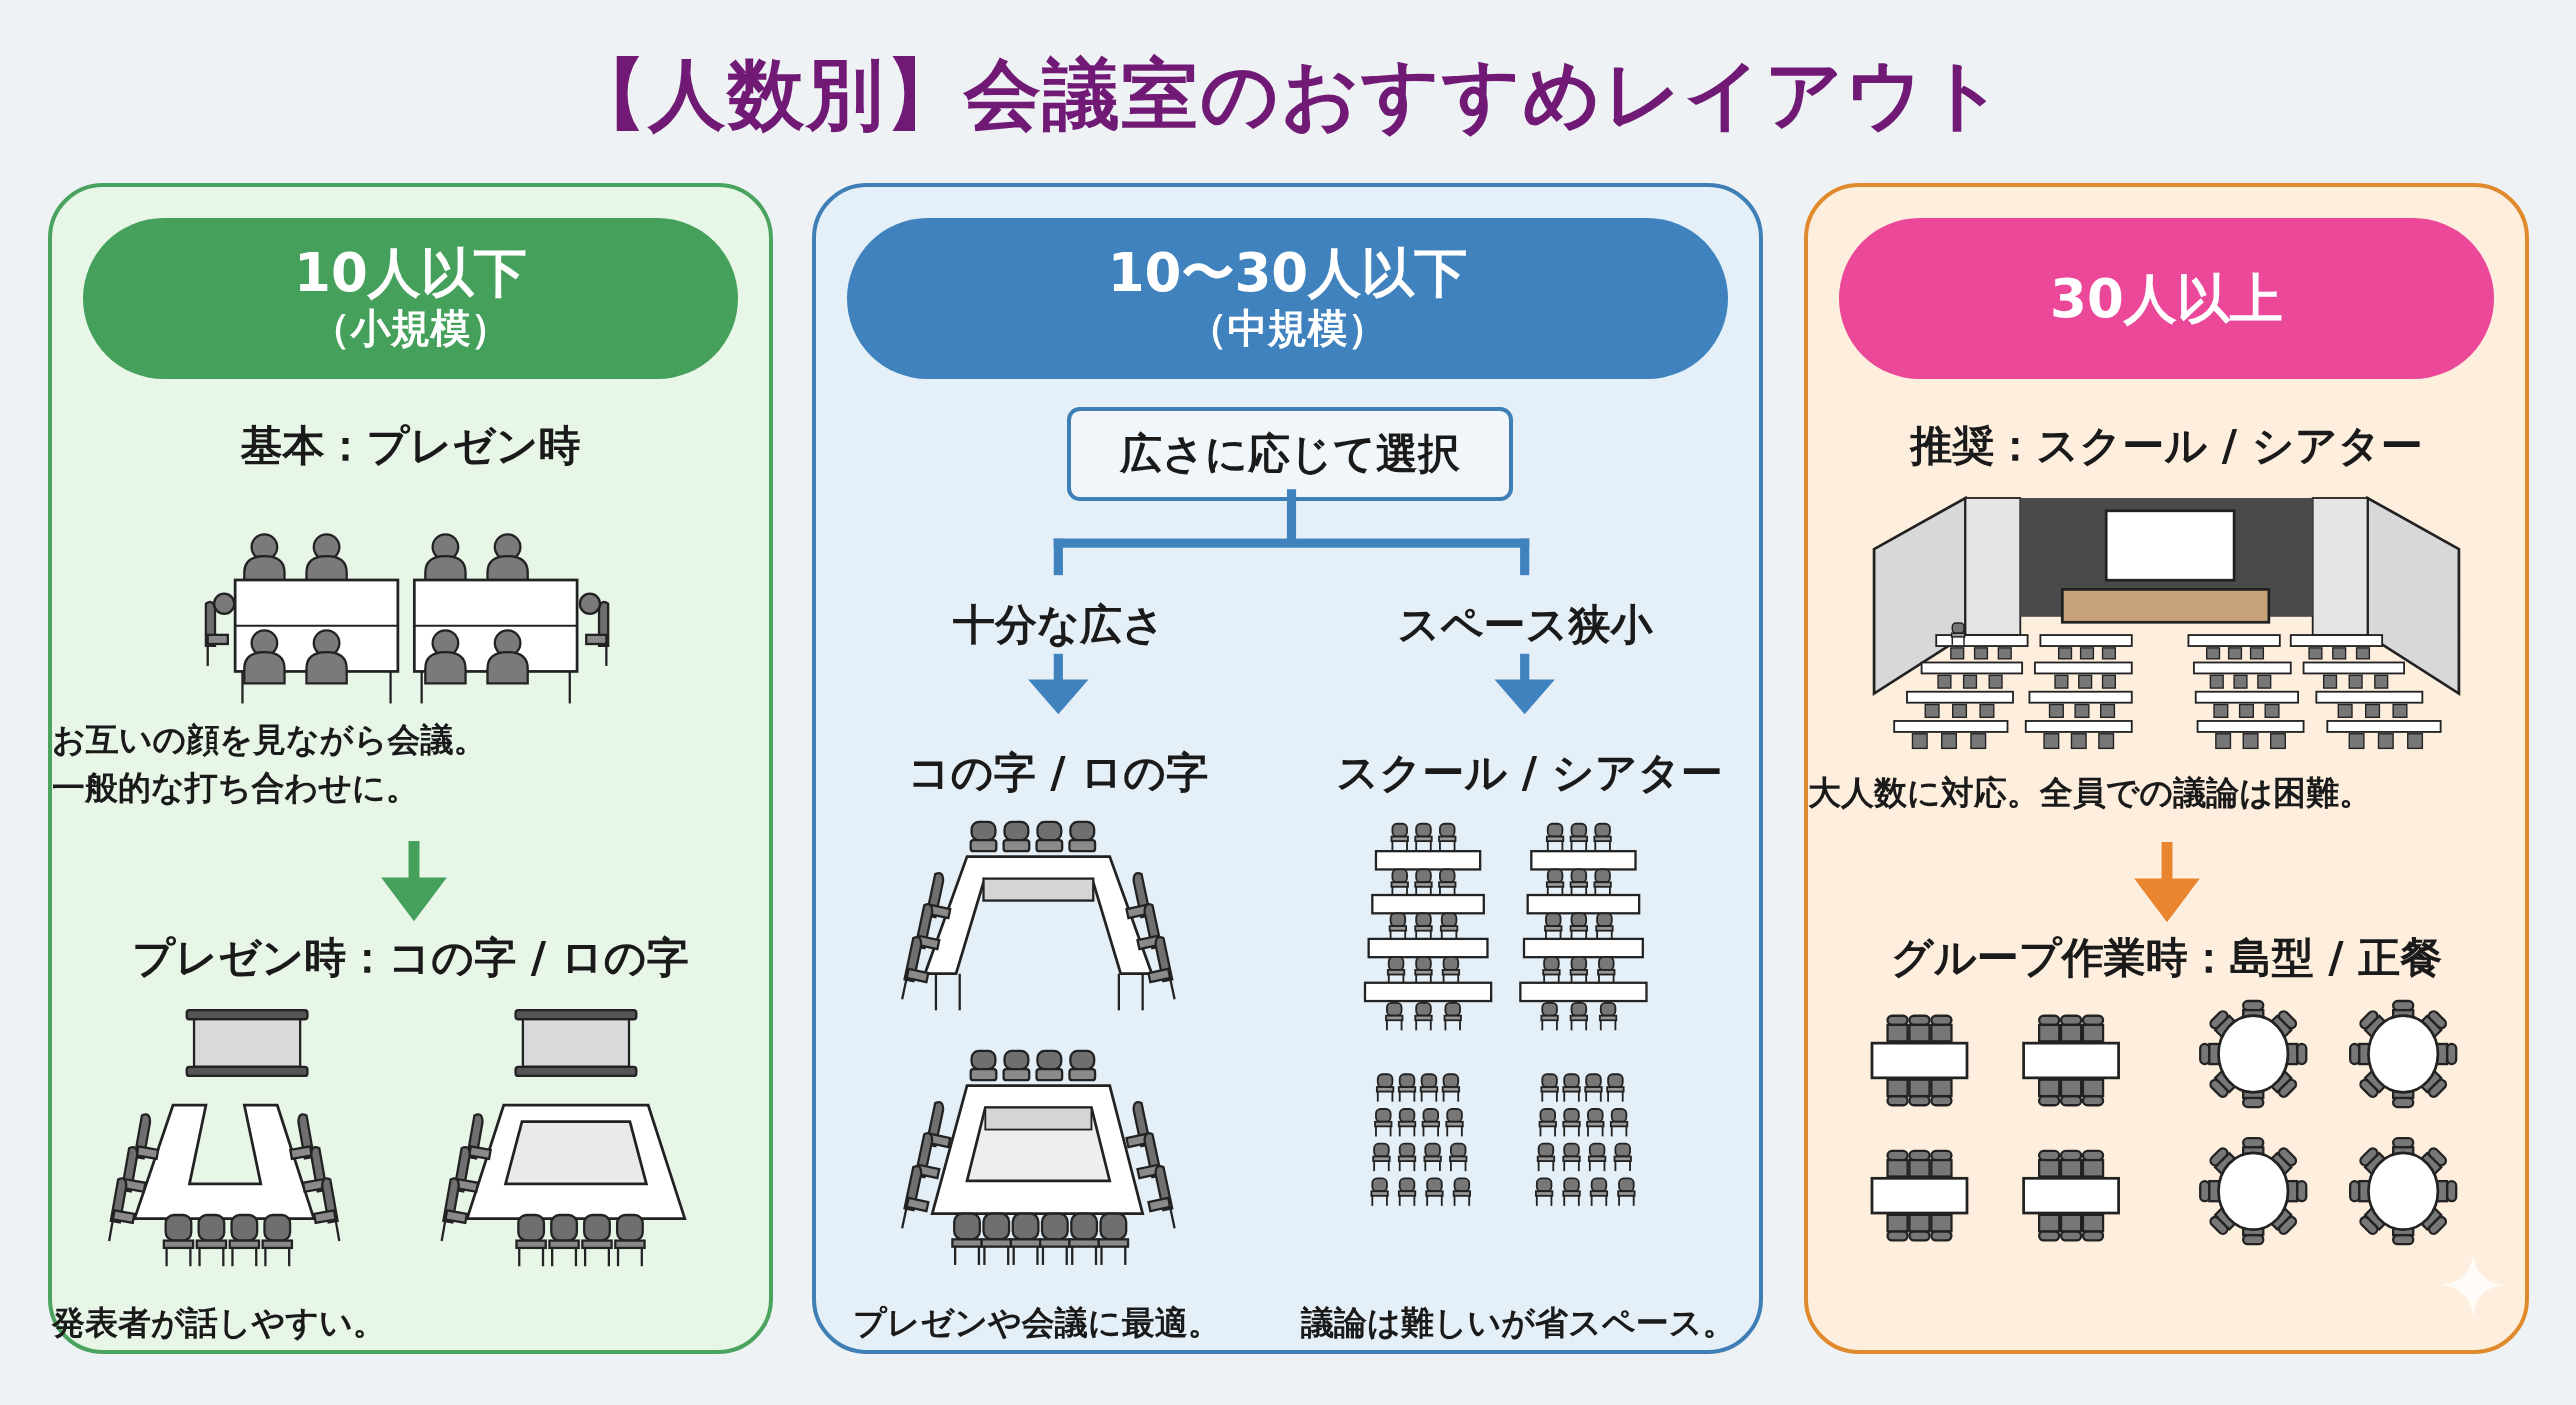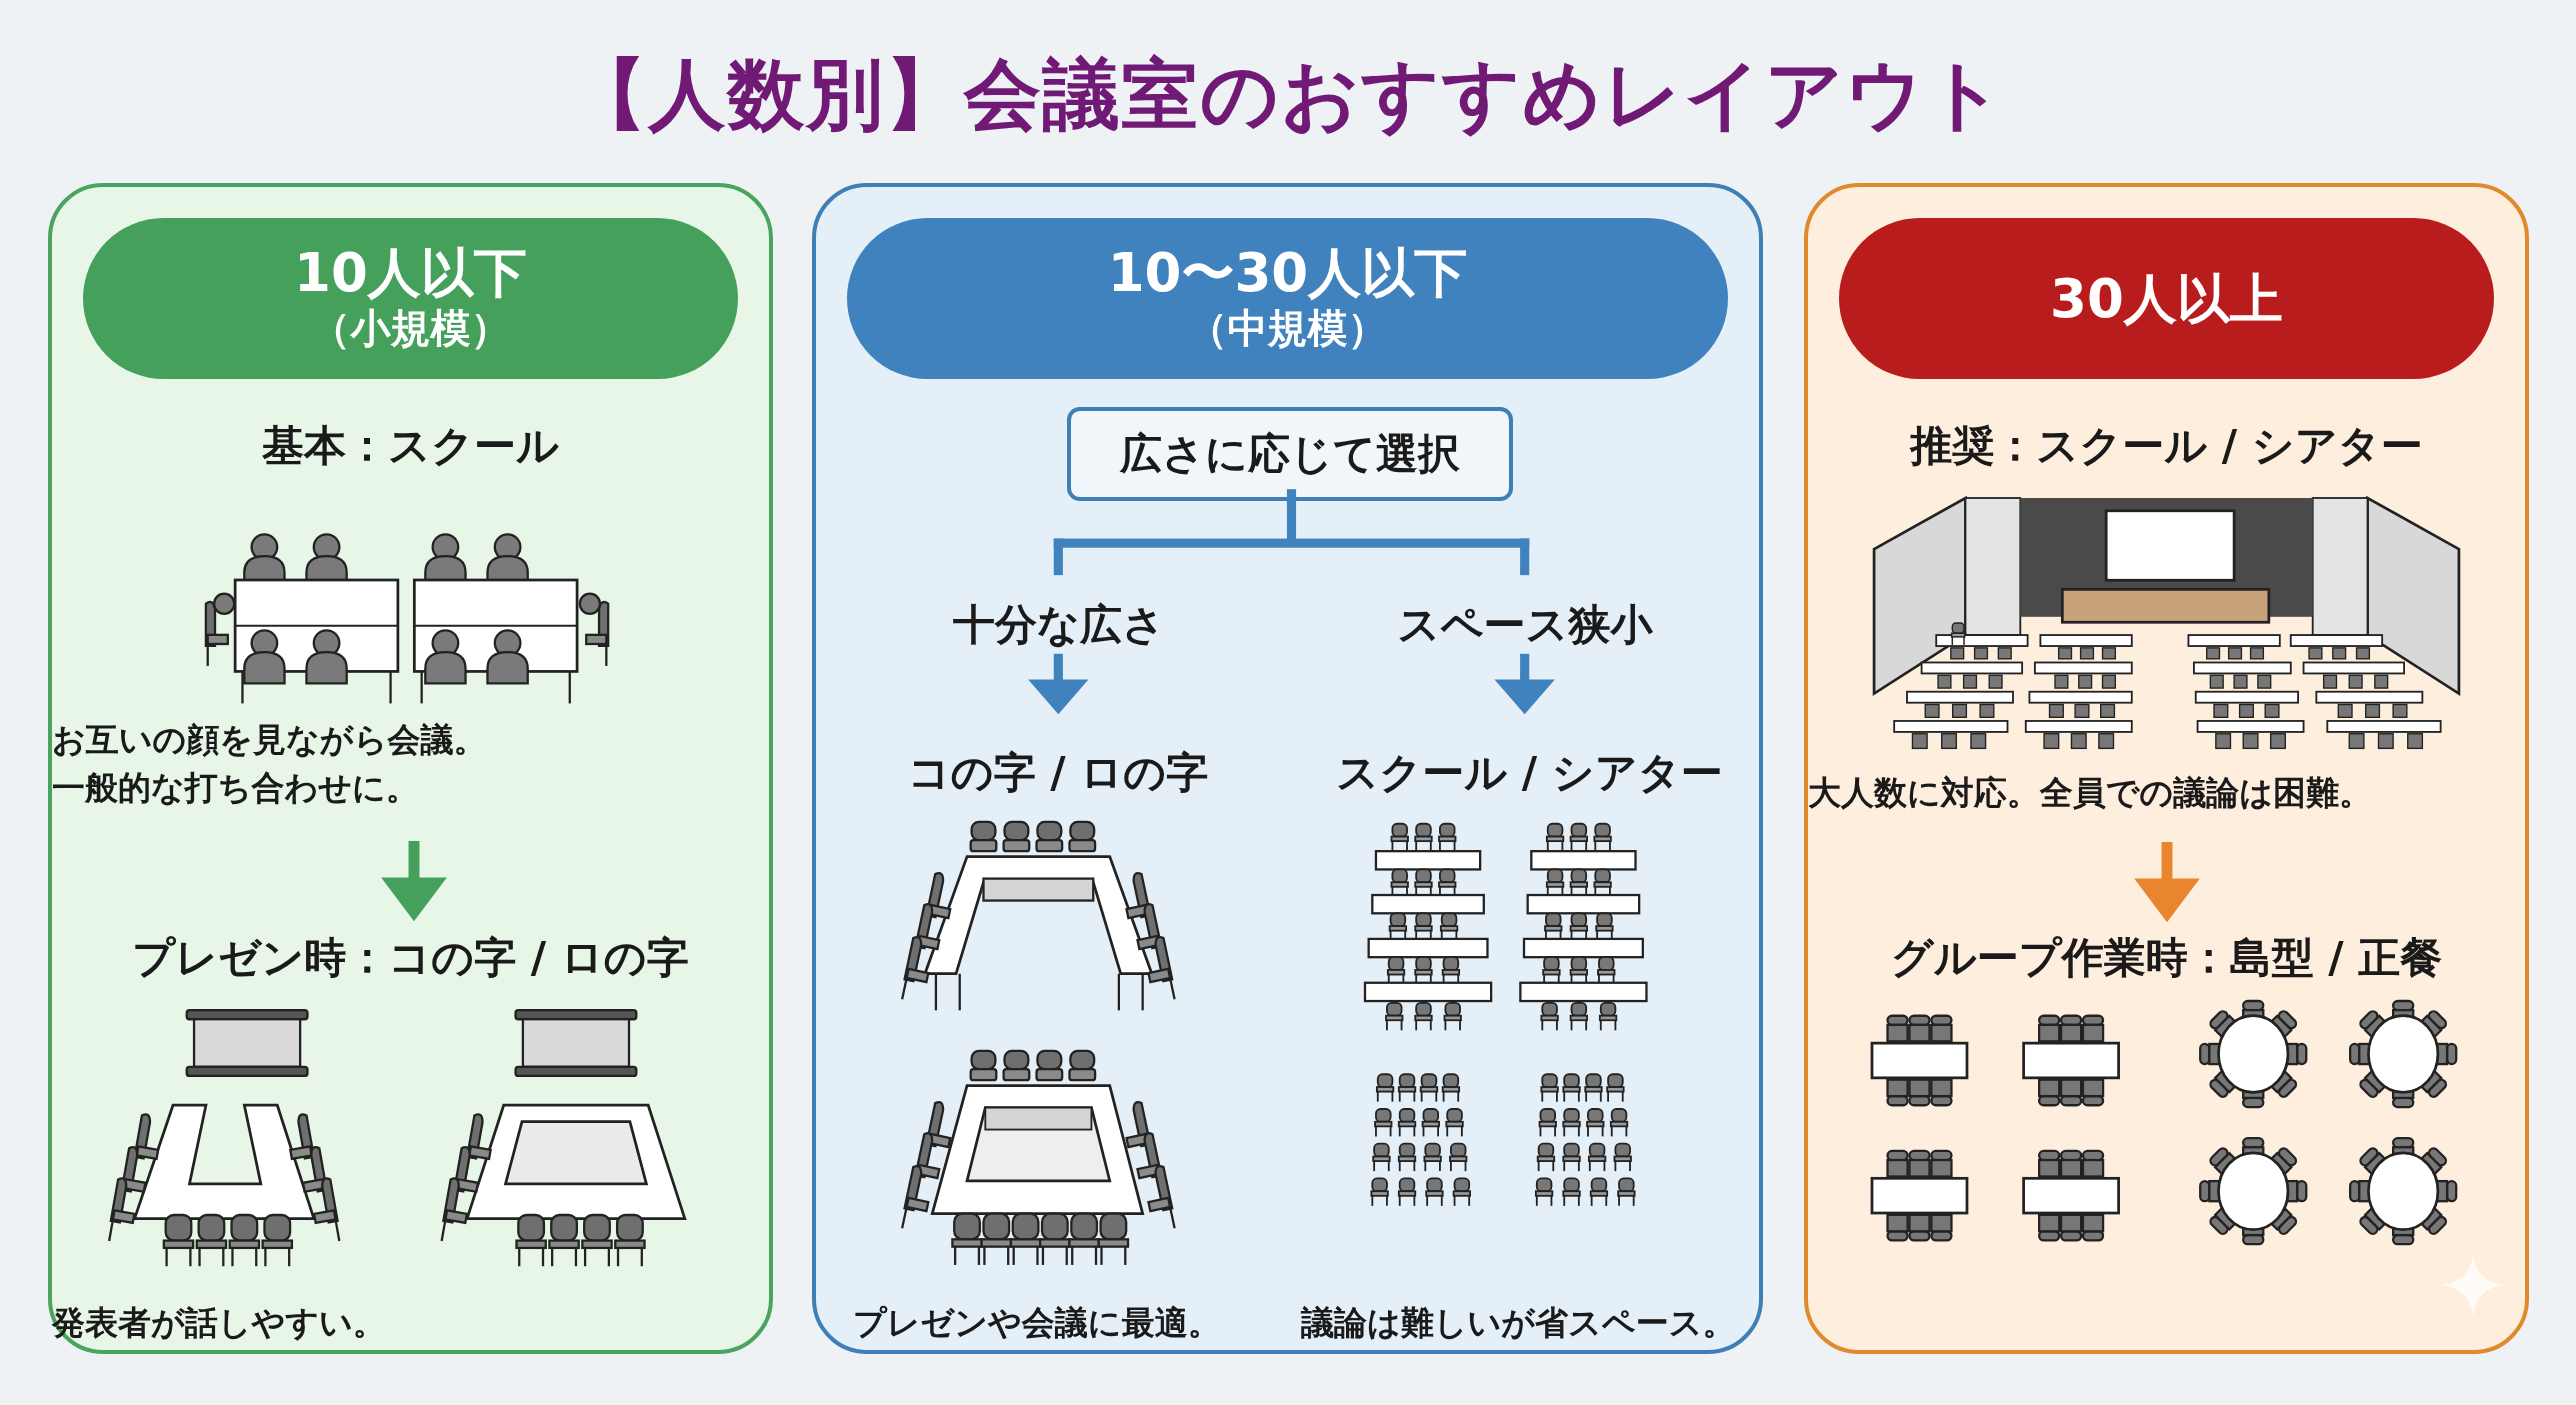--- a/index.html
+++ b/index.html
@@ -25,21 +25,21 @@
 
   .pill {
     position: absolute; top: 31px; left: 31px; right: 31px; height: 161px;
     border-radius: 81px; color: #fff; text-align: center;
     display: flex; flex-direction: column; justify-content: center;
   }
   .pill .l1 { font-size: 53px; font-weight: bold; line-height: 60px; }
   .pill .l2 { font-size: 40px; font-weight: bold; line-height: 51px; }
   .green .pill { background: #44a05a; }
   .blue .pill { background: #3f82bd; }
-  .orange .pill { background: #b91c1c; }
+  .orange .pill { background: #ec4899; }
 
   .abs { position: absolute; }
   .h2 { font-size: 42px; font-weight: bold; text-align: center; white-space: nowrap; }
   .desc { font-size: 33px; font-weight: bold; text-align: left; line-height: 48px; white-space: nowrap; }
   .center-x { left: 0; right: 0; }
 
   .select-box {
     position: absolute; left: 251px; top: 220px; width: 446px; height: 94px;
     background: #f1f6fa; border: 4.6px solid #3f7fb5; border-radius: 12.8px;
     font-size: 42px; font-weight: bold; display: flex; align-items: center; justify-content: center;
@@ -90,21 +90,21 @@
     </g>
   </defs>
 </svg>
 
 <div class="panel green">
   <div class="pill">
     <div class="l1">10人以下</div>
     <div class="l2">（小規模）</div>
   </div>
 
-  <div class="abs h2 center-x" style="top:231px;">基本：スクール</div>
+  <div class="abs h2 center-x" style="top:231px;">基本：プレゼン時</div>
 
   <svg style="left:119px;top:329px;" width="494" height="192" viewBox="0 0 540 210">
     <use href="#person" x="102" y="70"></use>
       <use href="#person" x="170" y="70"></use>
     <use href="#person" x="300" y="70"></use>
       <use href="#person" x="368" y="70"></use>
     <rect x="70" y="70" width="178" height="100" fill="#fff" stroke="#222" stroke-width="3"></rect>
     <line x1="70" y1="120" x2="248" y2="120" stroke="#222" stroke-width="2"></line>
     <rect x="266" y="70" width="178" height="100" fill="#fff" stroke="#222" stroke-width="3"></rect>
     <line x1="266" y1="120" x2="444" y2="120" stroke="#222" stroke-width="2"></line>

